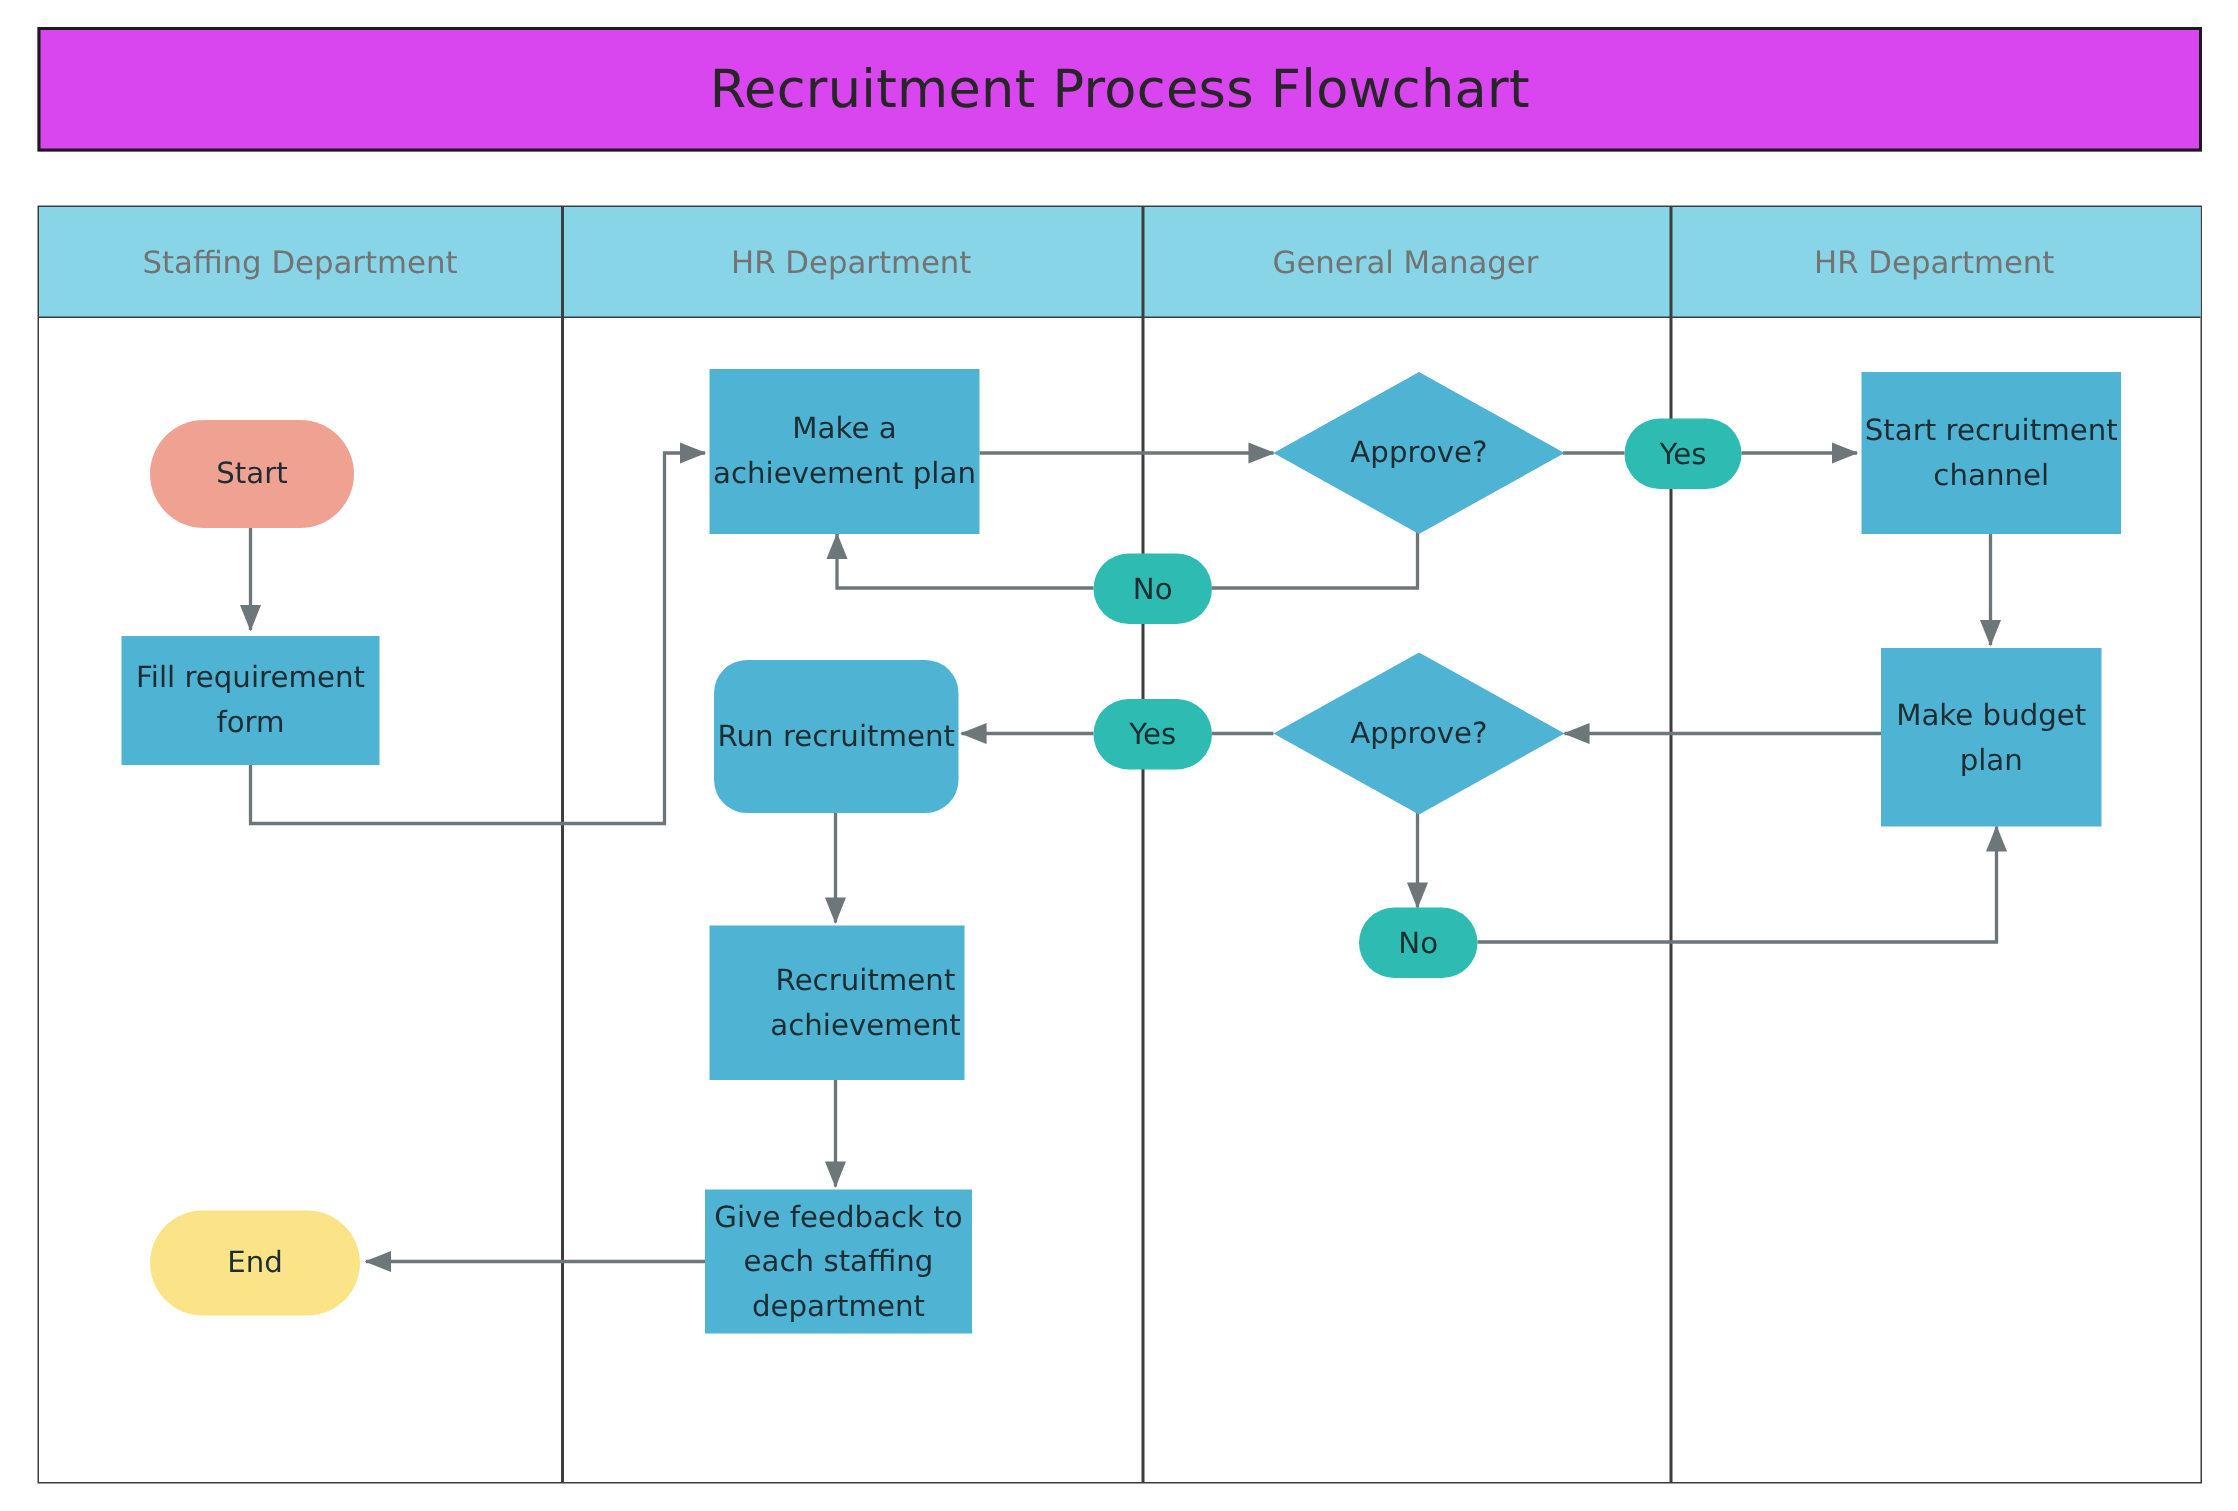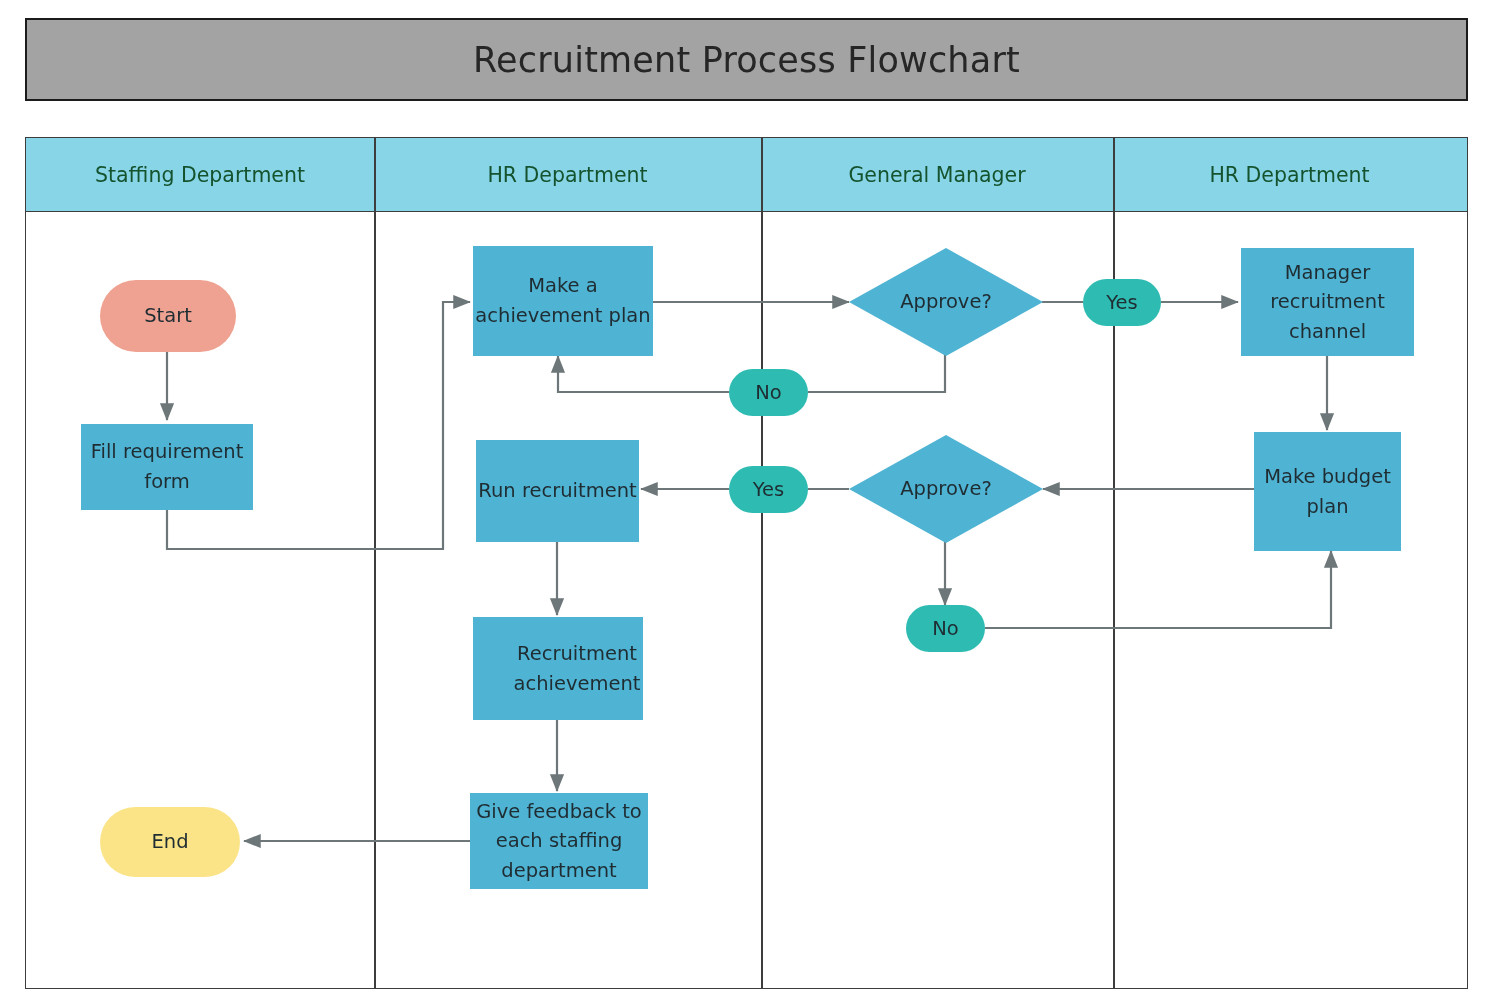--- a/index.html
+++ b/index.html
@@ -20,21 +20,21 @@
     width: 1492px;
     height: 1007px;
   }
   
   .title-banner {
     position: absolute;
     left: 25px;
     top: 18px;
     width: 1443px;
     height: 83px;
-    background: #a3a3a3;
+    background: #d946ef;
     border: 2px solid #1b1b1b;
     box-sizing: border-box;
     display: flex;
     align-items: center;
     justify-content: center;
   }
   .title-text {
     font-size: 35px;
     color: #262626;
     letter-spacing: 0.2px;
@@ -60,21 +60,21 @@
     box-sizing: border-box;
   }
   .lane-header {
     position: absolute;
     top: 0;
     height: 74px;
     display: flex;
     align-items: center;
     justify-content: center;
     font-size: 20.5px;
-    color: #14532d;
+    color: #737373;
     box-sizing: border-box;
   }
   .lane-divider {
     position: absolute;
     top: 0;
     width: 1.6px;
     height: 100%;
     background: #3d3d3d;
   }
   
@@ -185,37 +185,37 @@
   </svg>
 
   <div class="node terminator start-node" style="left:100px; top:280px; width:136px; height:72px;">Start</div>
 
   <div class="node process" style="left:81px; top:424px; width:172px; height:86px;">Fill requirement form</div>
 
   <div class="node terminator end-node" style="left:100px; top:807px; width:140px; height:70px;">End</div>
 
   <div class="node process" style="left:473px; top:246px; width:180px; height:110px;">Make a achievement plan</div>
 
-  <div class="node process" style="left:476px; top:440px; width:163px; height:102px;">Run recruitment</div>
+  <div class="node process" style="left:476px; top:440px; width:163px; height:102px;border-radius:22px;">Run recruitment</div>
 
   <div class="node process" style="left:473px; top:617px; width:170px; height:103px;padding-left:38px;">Recruitment achievement</div>
 
   <div class="node process" style="left:470px; top:793px; width:178px; height:96px;">Give feedback to each staffing department</div>
 
   <div class="diamond" style="left:849px; top:248px; width:194px; height:108px;"></div>
   <div class="node decision-label" style="left:849px; top:248px; width:194px; height:108px;">Approve?</div>
 
   <div class="node pill" style="left:1083px; top:279px; width:78px; height:47px;">Yes</div>
 
   <div class="node pill" style="left:729px; top:369px; width:79px; height:47px;">No</div>
 
   <div class="diamond" style="left:849px; top:435px; width:194px; height:108px;"></div>
   <div class="node decision-label" style="left:849px; top:435px; width:194px; height:108px;">Approve?</div>
 
   <div class="node pill" style="left:729px; top:466px; width:79px; height:47px;">Yes</div>
 
   <div class="node pill" style="left:906px; top:605px; width:79px; height:47px;">No</div>
 
-  <div class="node process" style="left:1241px; top:248px; width:173px; height:108px;">Manager recruitment channel</div>
+  <div class="node process" style="left:1241px; top:248px; width:173px; height:108px;">Start recruitment channel</div>
 
   <div class="node process" style="left:1254px; top:432px; width:147px; height:119px;">Make budget plan</div>
 
 </div>
 
 </body></html>

